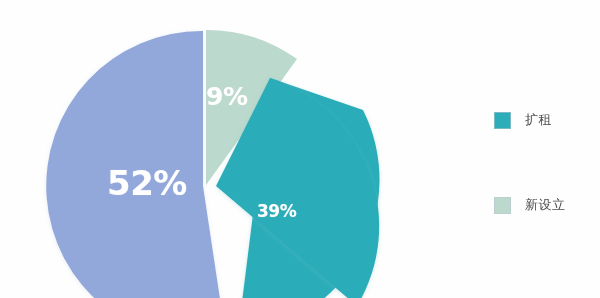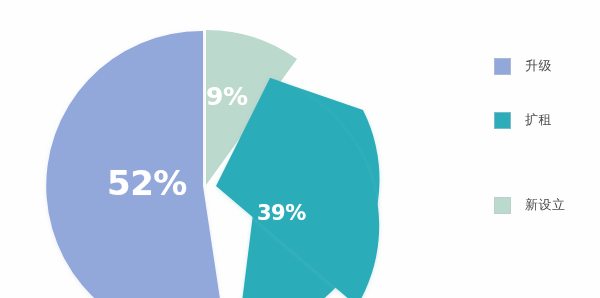--- a/index.html
+++ b/index.html
@@ -53,21 +53,21 @@
 
   #label-upgrade {
     left: 107px;
     top: 163px;
     font-size: 34px;
   }
 
   #label-expand {
     left: 257px;
     top: 201px;
-    font-size: 21px;
+    font-size: 17px;
   }
 
   #label-new {
     left: 206px;
     top: 82px;
     font-size: 25px;
   }
 
   #legend {
     position: absolute;
@@ -132,24 +132,20 @@
 
     <div class="slice-label" id="label-upgrade" style="color: rgb(255, 255, 255);">52%</div>
 
     <div class="slice-label" id="label-expand" style="color: rgb(255, 255, 255);">39%</div>
 
     <div class="slice-label" id="label-new" style="color: rgb(255, 255, 255);">9%</div>
   </div>
 
   <div id="legend">
 
-    <div class="legend-row" id="legend-row-0">
-      <span class="legend-swatch" id="swatch-0" style="background: rgb(147, 168, 218);"></span>
-      <span class="legend-text" style="color: rgb(75, 75, 75);">升级</span>
-    </div>
 
     <div class="legend-row" id="legend-row-1">
       <span class="legend-swatch" id="swatch-1" style="background: rgb(44, 173, 185);"></span>
       <span class="legend-text" style="color: rgb(75, 75, 75); text-align: right;">扩租</span>
     </div>
 
     <div class="legend-row" id="legend-row-2">
       <span class="legend-swatch" id="swatch-2" style="background: rgb(187, 217, 204);"></span>
       <span class="legend-text" style="color: rgb(75, 75, 75);">新设立</span>
     </div>

